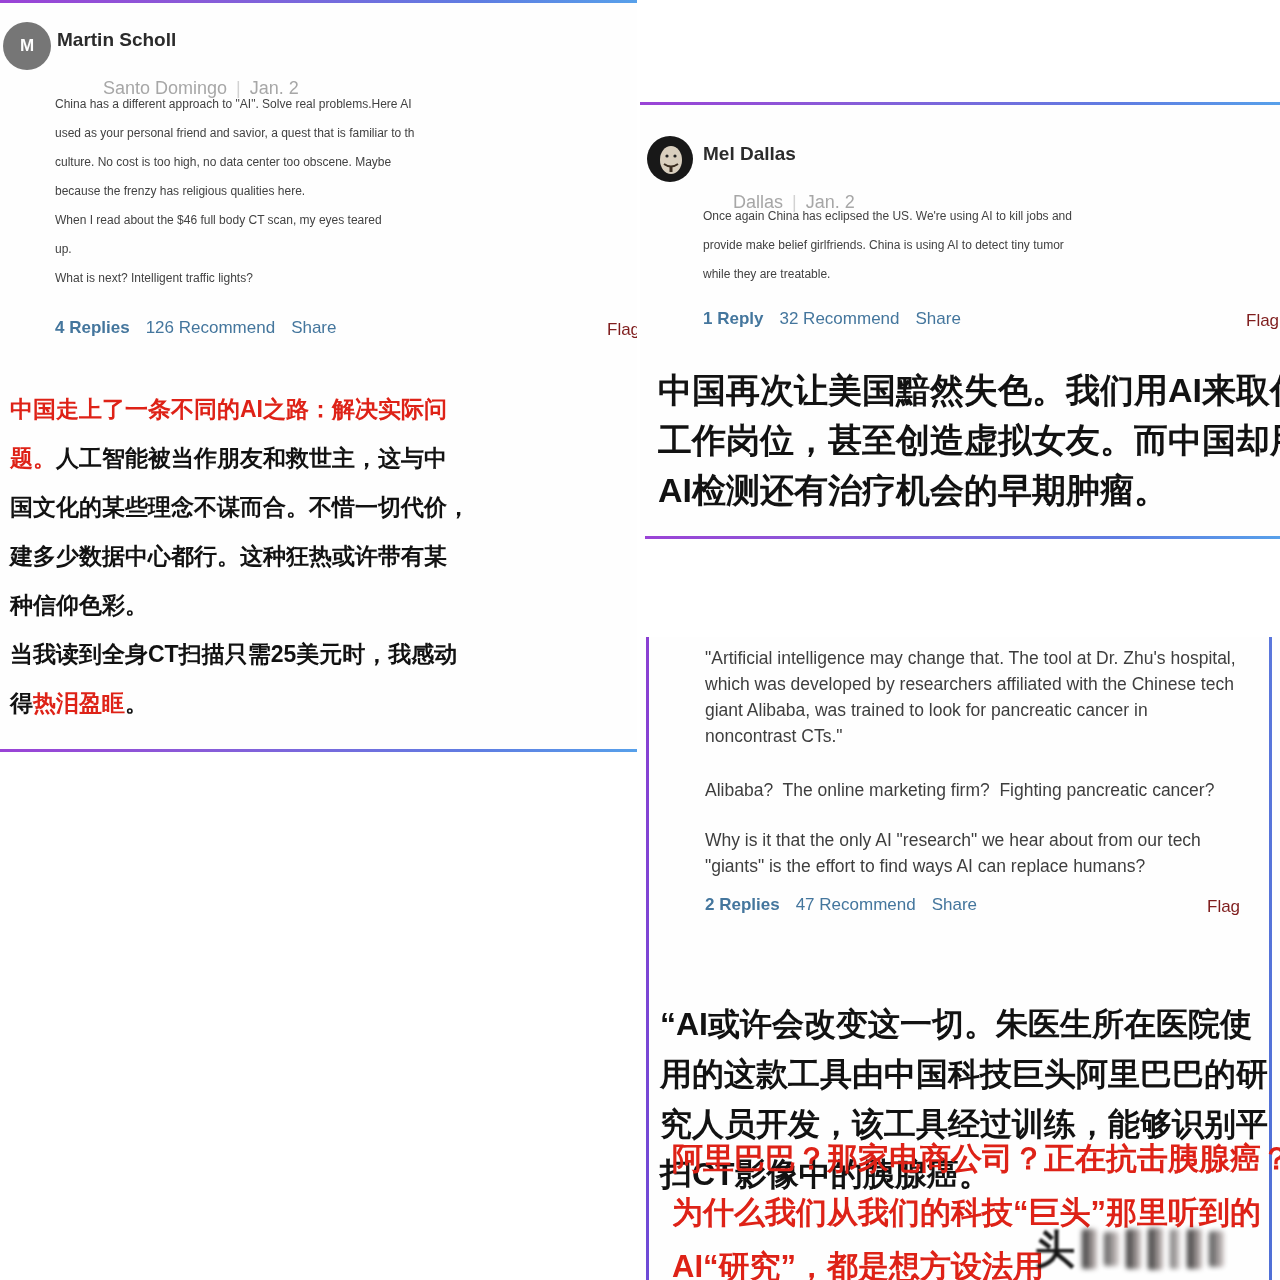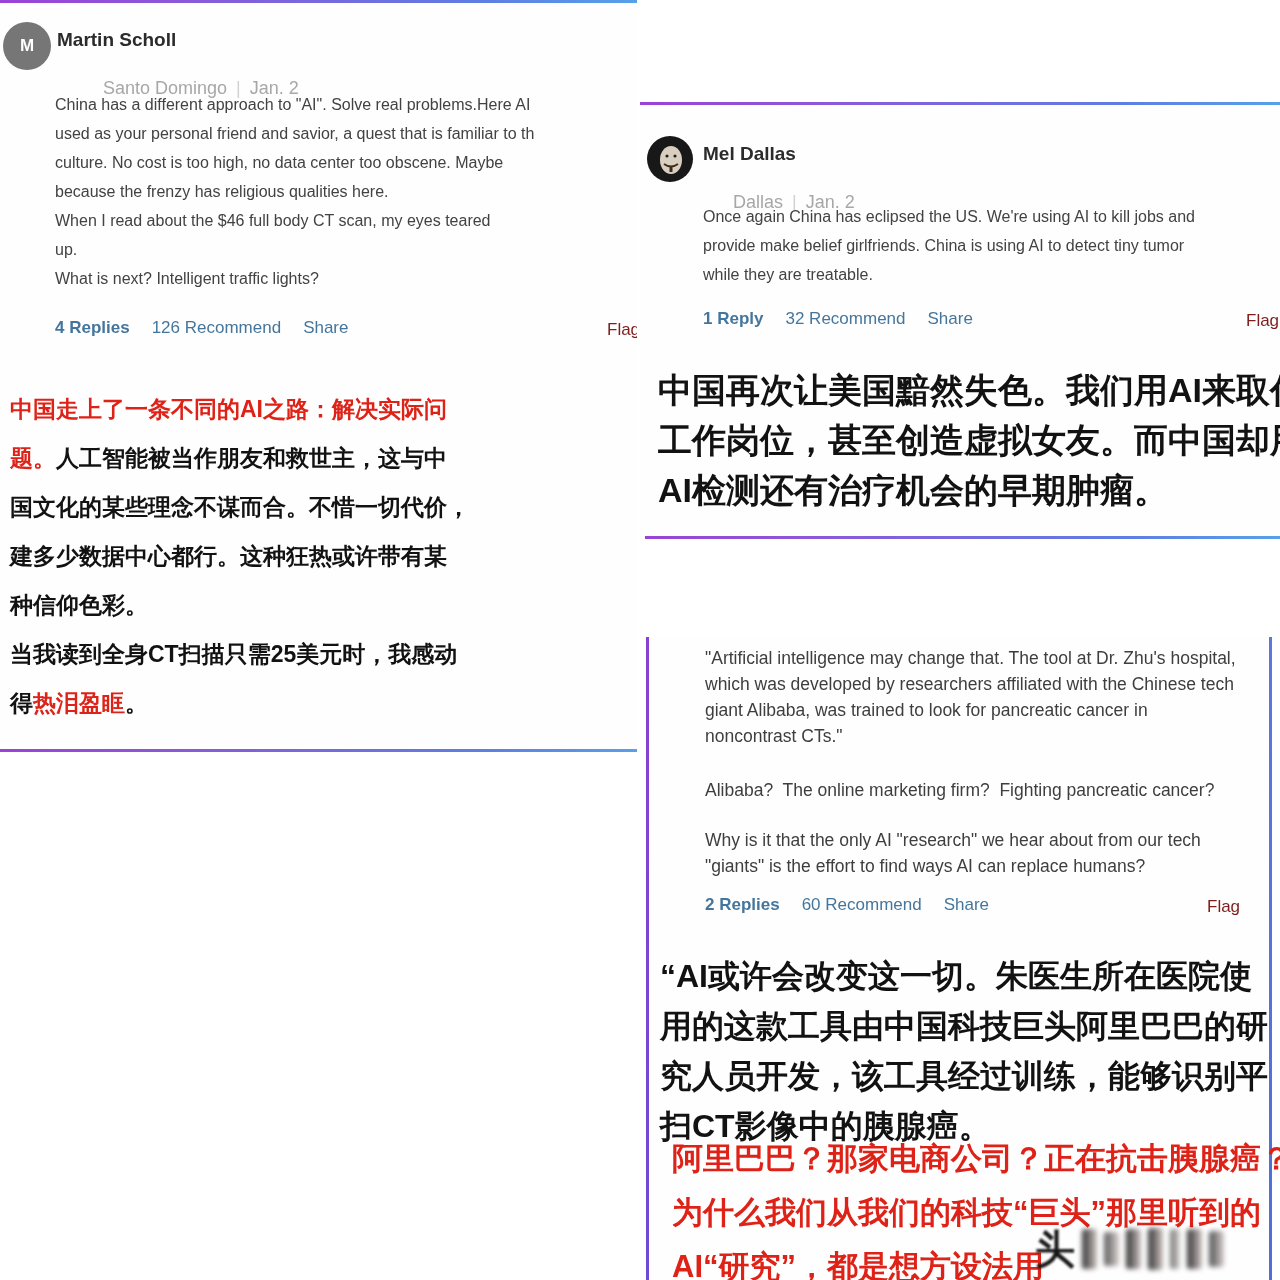--- a/index.html
+++ b/index.html
@@ -8,32 +8,32 @@
   .panel{position:absolute;overflow:hidden;background:#fefefe;}
   .hline{position:absolute;height:3px;background:linear-gradient(90deg,#9a43d6,#8a5ad8 30%,#5f7de2 75%,#57a0ea);}
   .vline{position:absolute;width:3px;}
   .v-purple{background:linear-gradient(180deg,#8a3fd2,#6d4ad6);}
   .v-blue{background:linear-gradient(180deg,#5b77dc,#4f6fd6);}
   .avatar{position:absolute;border-radius:50%;display:flex;align-items:center;justify-content:center;}
   .avatar-letter{color:#fff;font-weight:700;font-size:17px;}
   .name{position:absolute;font-size:19px;font-weight:700;color:#2b2b2b;}
   .byline{position:absolute;font-size:18px;color:#a7a7a7;white-space:pre;}
   .byline .sep{color:#d2d2d2;padding:0 9px;font-weight:300;}
-  .body-lines{position:absolute;font-size:16px;line-height:29px;color:#424242;}
+  .body-lines{position:absolute;font-size:12px;line-height:29px;color:#424242;}
   .body-lines div{white-space:pre;}
   .body-sm{font-size:17.5px;line-height:26px;color:#3e3e3e;}
-  .actions{position:absolute;display:flex;gap:22px;font-size:17px;color:#44769d;align-items:center;}
+  .actions{position:absolute;display:flex;gap:16px;font-size:17px;color:#44769d;align-items:center;}
   .actions .bold{font-weight:700;}
   .flag{position:absolute;font-size:17px;color:#7f1d1d;white-space:pre;}
   .cn{position:absolute;font-weight:700;color:#121212;}
   .cn div{white-space:pre;}
   .red{color:#de2217;}
   .cn-left{font-size:23px;line-height:49px;}
   .cn-rt{font-size:34px;line-height:50px;}
-  .cn-blk{font-size:32px;line-height:50px;}
+  .cn-blk{font-size:32px;line-height:50px;margin-top:48px;}
   .cn-red{font-size:31px;line-height:54px;}
   .wm{position:absolute;display:flex;align-items:center;gap:7px;}
   .wm .wm-char{font-size:40px;font-weight:700;color:#161616;filter:blur(1.2px);}
   .wm i{display:inline-block;width:15px;height:40px;border-radius:3px;
         background:linear-gradient(90deg,rgba(10,10,10,.85),rgba(60,20,15,.25));filter:blur(2.5px);}
   .wm i:nth-child(3){height:34px;opacity:.8}
   .wm i:nth-child(5){height:42px}
   .wm i:nth-child(6){width:10px;opacity:.7}
   .wm i:nth-child(8){height:36px;opacity:.85}
 </style>
@@ -139,21 +139,21 @@
       <div>Alibaba?  The online marketing firm?  Fighting pancreatic cancer?</div>
     </div>
 
     <div class="body-lines body-sm" style="left:65px;top:190px;width:550px;">
         <div>Why is it that the only AI "research" we hear about from our tech</div>
         <div>"giants" is the effort to find ways AI can replace humans?</div>
       </div>
 
     <div class="actions" style="left:65px;top:258px;width:545px;">
       <span class="bold">2 Replies</span>
-      <span>60 Recommend</span>
+      <span>47 Recommend</span>
       <span>Share</span>
     </div>
     <span class="flag" style="left:567px;top:260px;">Flag</span>
 
     <div class="cn cn-blk" style="left:20px;top:314px;width:600px;">
         <div>“AI或许会改变这一切。朱医生所在医院使</div>
         <div>用的这款工具由中国科技巨头阿里巴巴的研</div>
         <div>究人员开发，该工具经过训练，能够识别平</div>
         <div>扫CT影像中的胰腺癌。</div>
       </div>

